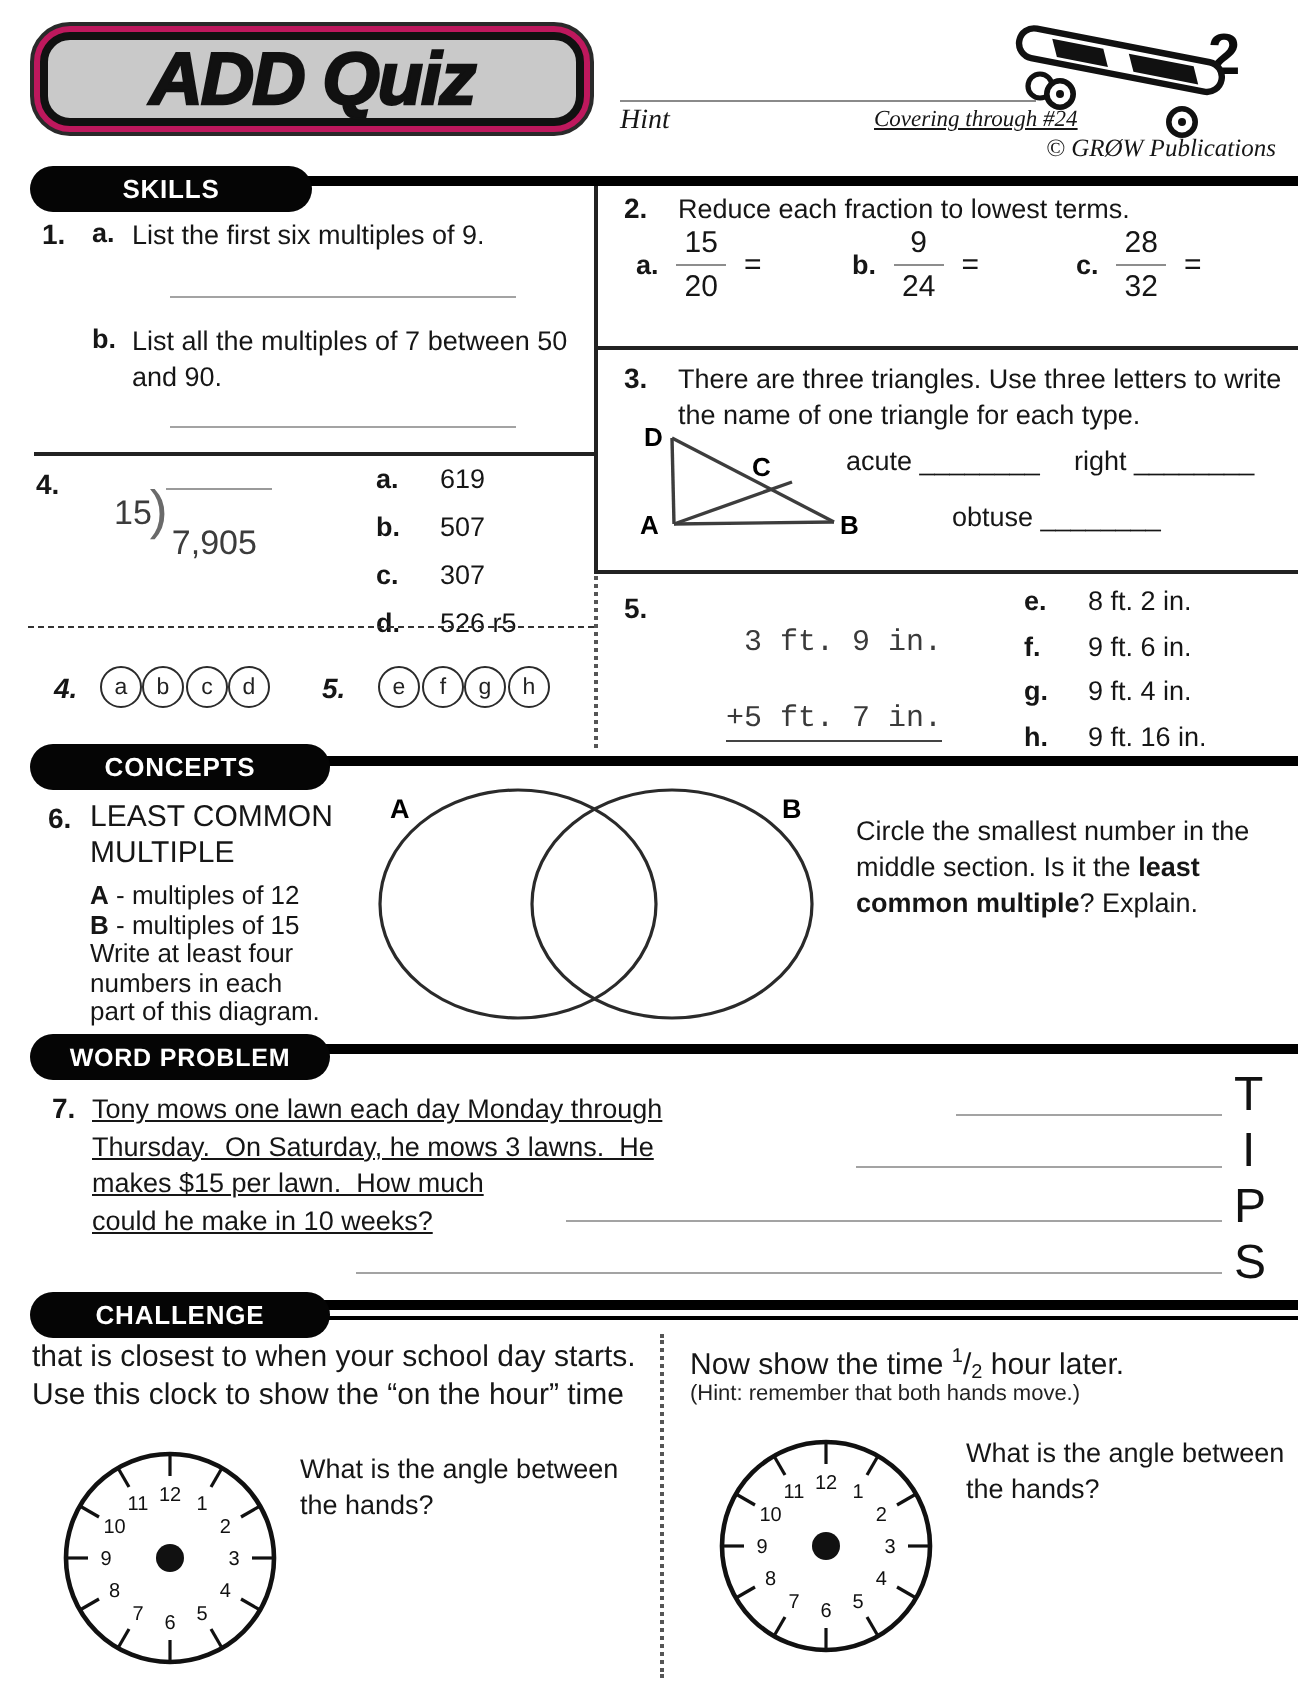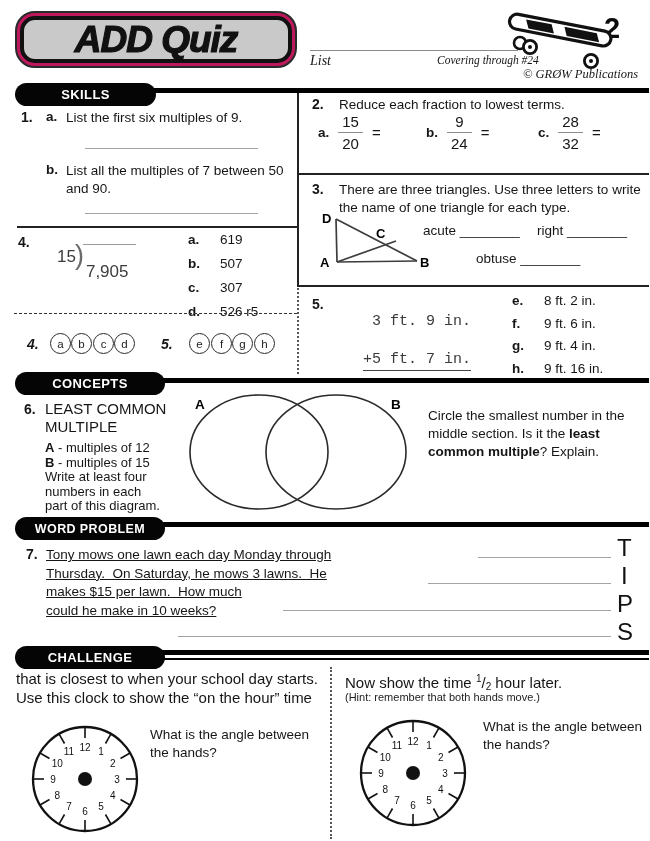--- a/index.html
+++ b/index.html
@@ -74,22 +74,22 @@
 </head>
 <body>
 
 <div class="abs logo-outer" style="background: #be185d; text-align: center;">
   <div class="logo-inner" style="background: rgb(201, 201, 201);">
     <span class="logo-text">ADD Quiz</span>
   </div>
 </div>
 
 <div class="abs name-rule"></div>
-<div class="abs serif-it" style="left:310px; top:53px; font-size:14px;">List</div>
-<div class="abs serif-it" style="left:437px; top:54px; font-size:11.5px;">Covering through #24</div>
+<div class="abs serif-it" style="left:310px; top:53px; font-size:14px;">Hint</div>
+<div class="abs serif-it" style="left:437px; top:54px; font-size:11.5px;text-decoration:underline;">Covering through #24</div>
 <div class="abs serif-it" style="right:12px; top:67px; font-size:12.5px;">© GRØW Publications</div>
 <div class="abs page-num">2</div>
 
 <svg class="abs" style="left:503px; top:6px;" width="118" height="64" viewBox="0 0 118 64">
   <g transform="rotate(11 59 28)">
     <rect x="5" y="17" width="103" height="15" rx="7.5" fill="#fff" stroke="#111" stroke-width="3.2"></rect>
     <polygon points="21,20.5 47,20.5 51,29 25,29" fill="#111"></polygon>
     <polygon points="60,20.5 93,20.5 97,29 64,29" fill="#111"></polygon>
   </g>
   <circle cx="17" cy="37" r="6" fill="#fff" stroke="#111" stroke-width="2.6"></circle>

